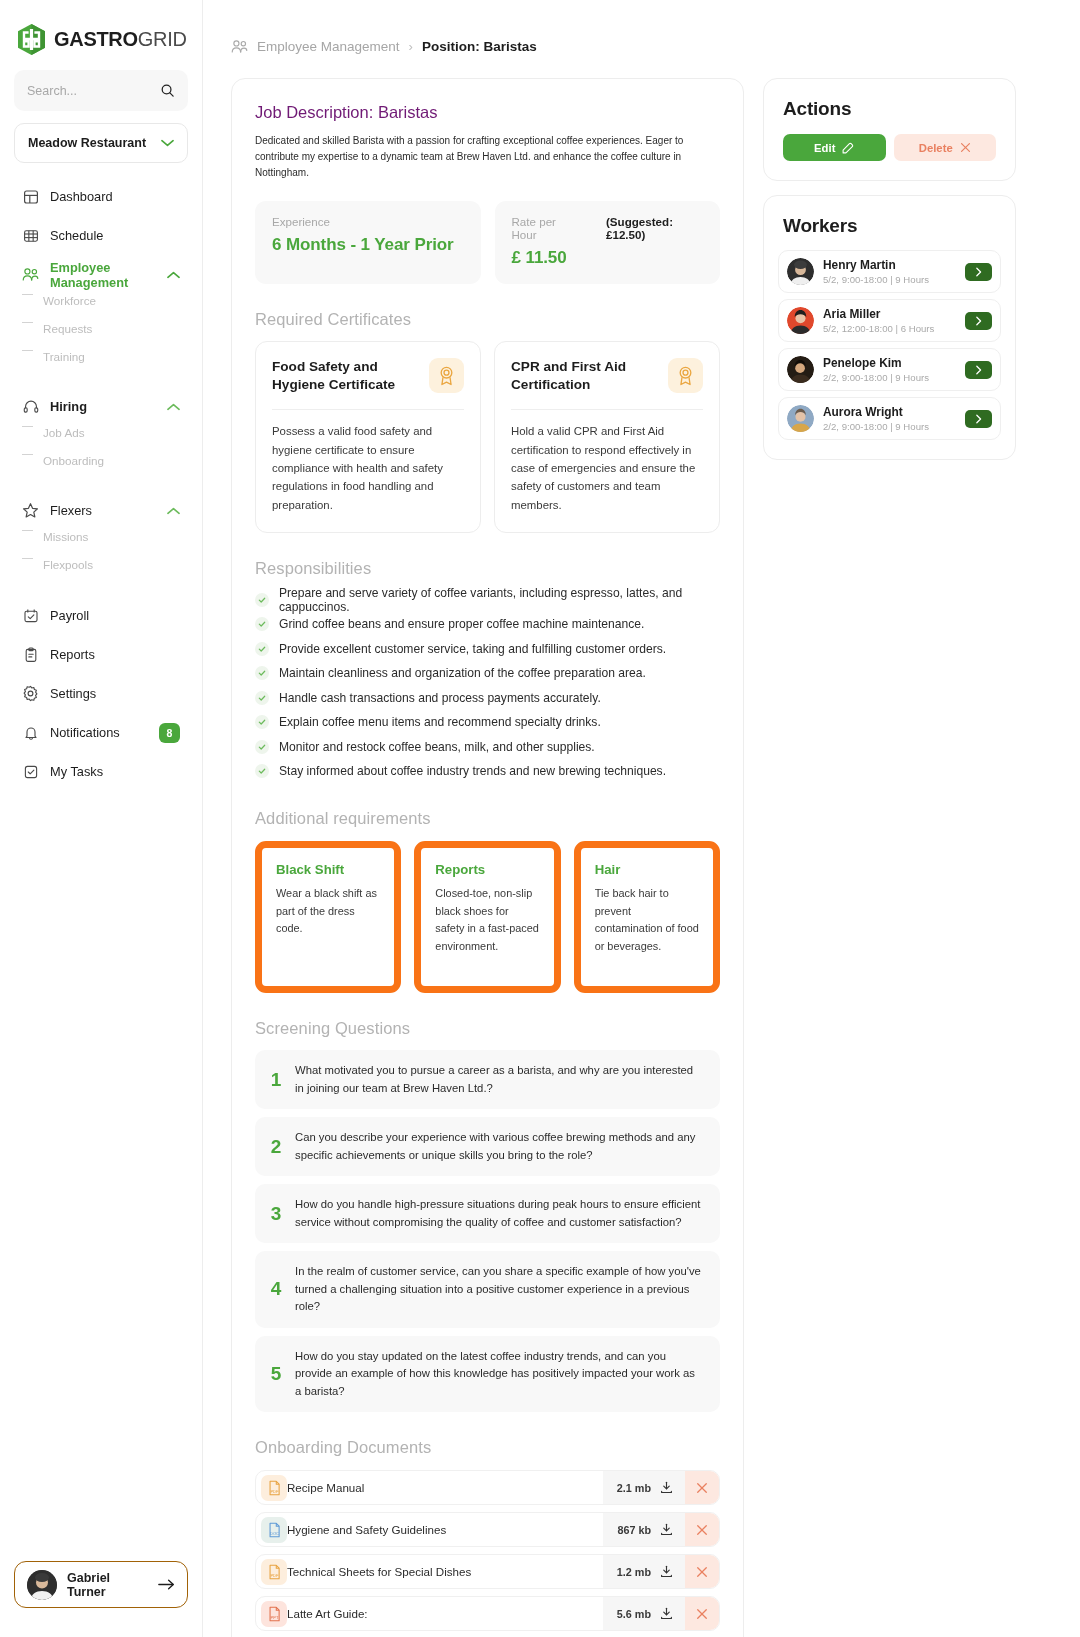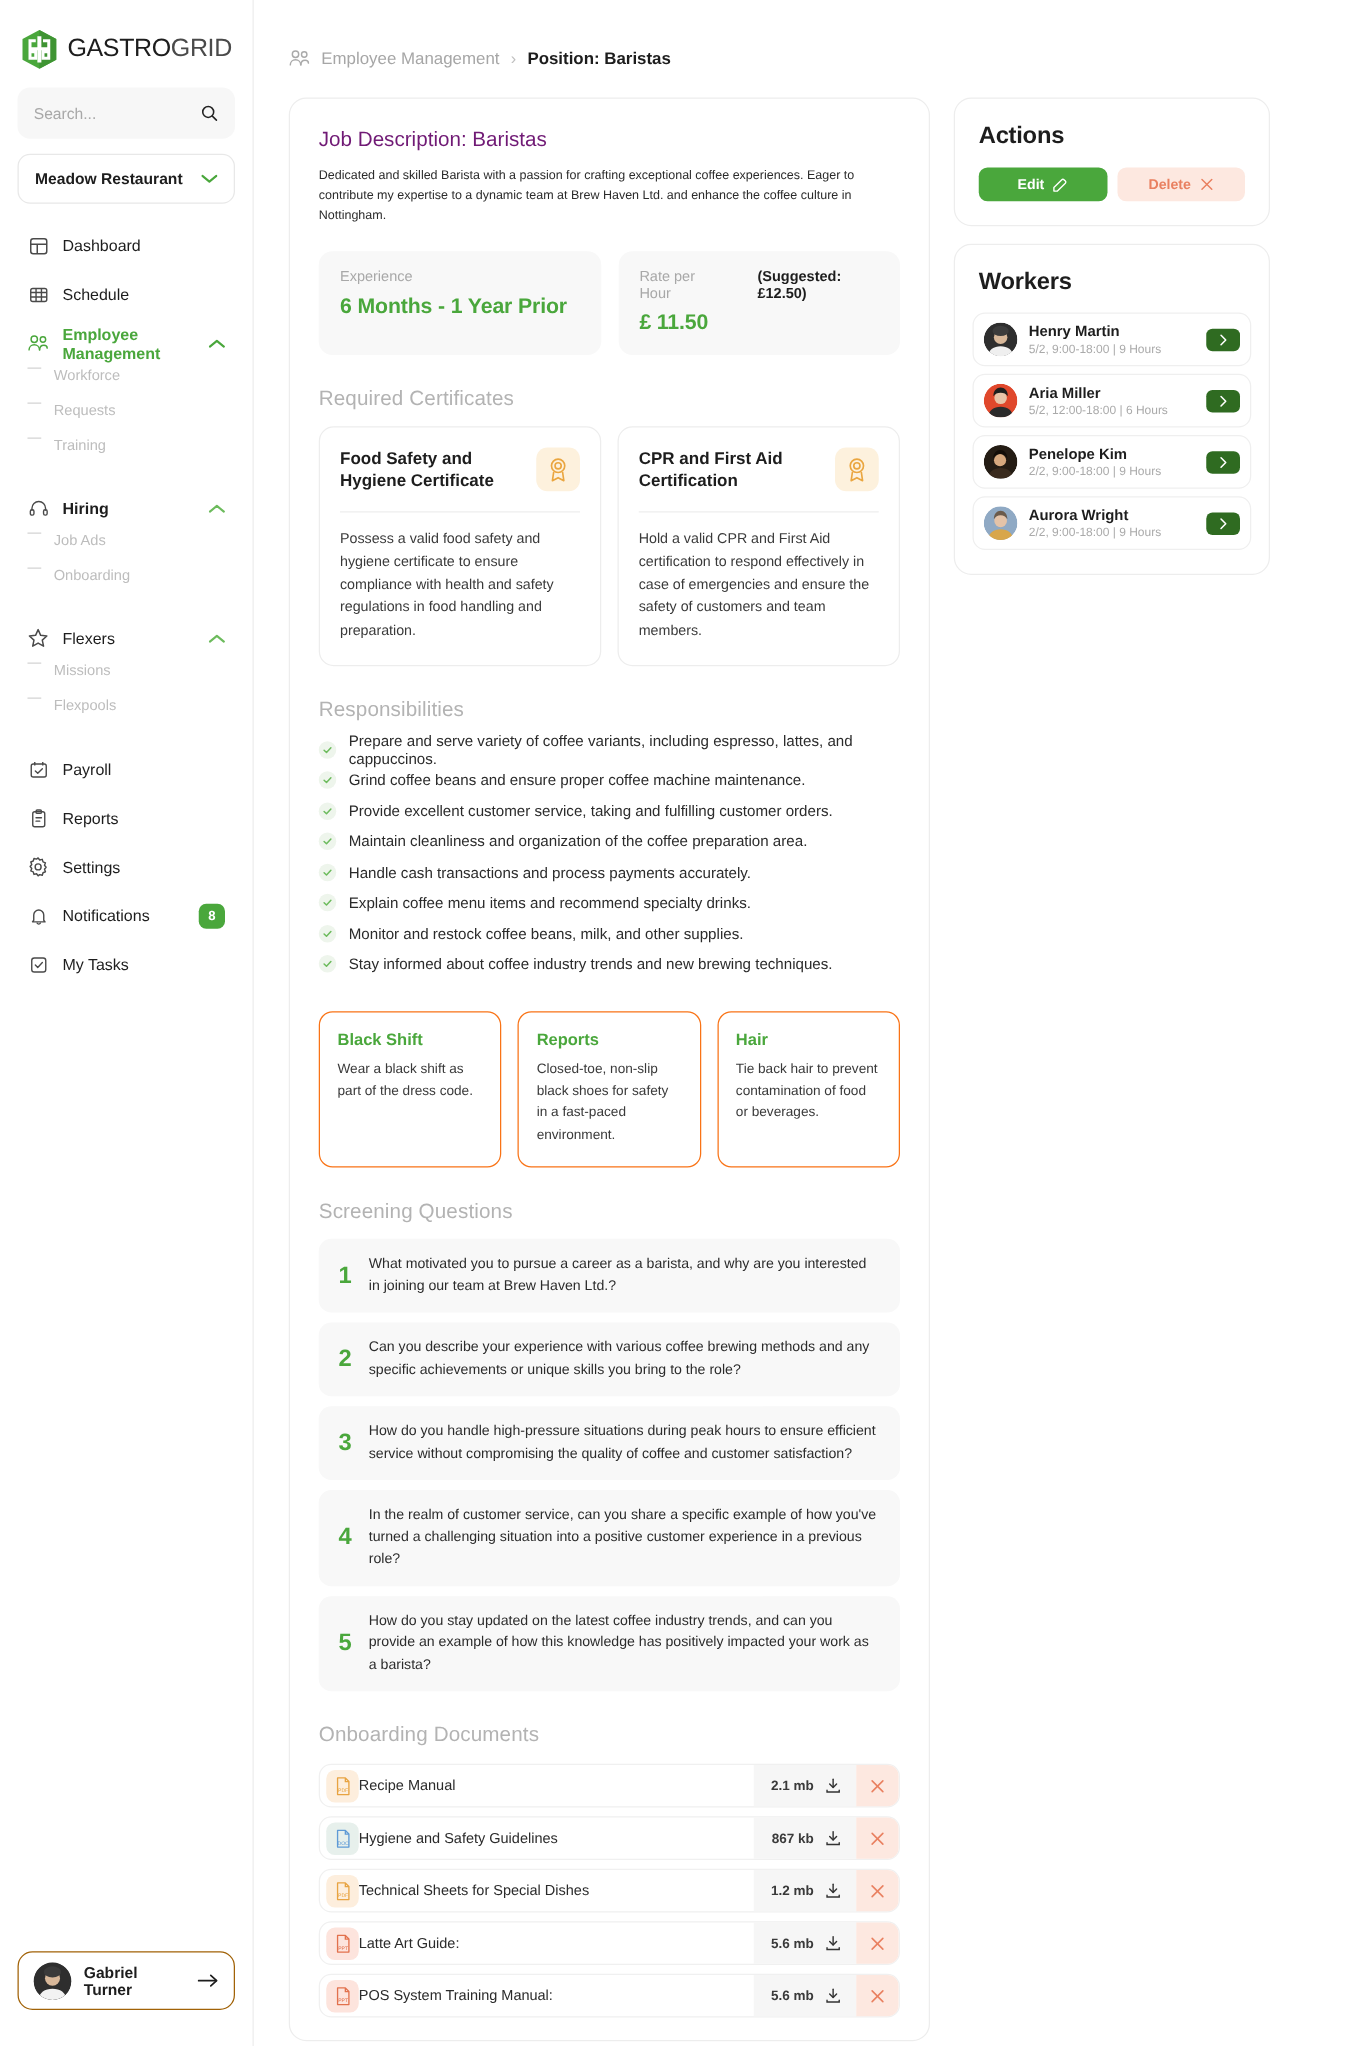--- a/index.html
+++ b/index.html
@@ -15,21 +15,21 @@
   .sidebar {
     width: 203px; height: 1637px; flex: 0 0 203px;
     background: #ffffff;
     border-right: 1px solid #ededed;
     position: relative;
     padding: 0 14px;
   }
   .logo-row { display: flex; align-items: center; gap: 7px; padding: 23px 2px 14px 2px; }
   .logo-mark { width: 31px; height: 33px; flex: 0 0 31px; }
   .logo-text { font-size: 20px; letter-spacing: -0.3px; font-weight: 700; color: #1d1d1d; }
-  .logo-text .g1 { color: #1d1d1d; font-weight: 400; }
+  .logo-text .g1 { color: #1d1d1d; font-weight: 700; }
   .logo-text .g2 { color: #4a4a4a; font-weight: 500; }
 
   .search-box {
     height: 41px; background: #f7f7f7; border-radius: 10px;
     display: flex; align-items: center; justify-content: space-between;
     padding: 0 13px; margin-bottom: 12px;
   }
   .search-box .ph { font-size: 12.5px; color: #a8a8a8; }
 
   .restaurant-select {
@@ -118,21 +118,21 @@
   .resp-list { margin-top: 9px; }
   .resp-item { display: flex; align-items: center; gap: 10px; height: 24.5px; }
   .resp-check {
     width: 14px; height: 14px; flex: 0 0 14px; border-radius: 50%;
     background: #eef5ec; display: flex; align-items: center; justify-content: center;
   }
   .resp-text { font-size: 12.1px; color: #2b2b2b; }
 
   .addreq-row { display: flex; gap: 13px; margin-top: 13px; }
   .addreq {
-    flex: 1; border: 1px solid #f97316; border-radius: 11px; padding: 14px 14px 16px 14px; min-width: 0;
+    flex: 1; border: 7px solid #f97316; border-radius: 11px; padding: 14px 14px 31px 14px; min-width: 0;
   }
   .addreq-title { font-size: 13.2px; font-weight: 700; color: #4aa73c; margin-bottom: 8px; }
   .addreq-desc { font-size: 10.9px; color: #3a3a3a; line-height: 1.6; }
 
   .q-list { margin-top: 12px; display: flex; flex-direction: column; gap: 8px; }
   .q-item {
     background: #f8f8f8; border-radius: 10px; padding: 12px 16px 12px 14px;
     display: flex; gap: 12px; align-items: center;
   }
   .q-num { font-size: 19px; font-weight: 700; color: #4aa73c; flex: 0 0 14px; text-align: center; }
@@ -530,20 +530,21 @@
                   <svg width="8" height="8" viewBox="0 0 10 10" fill="none" stroke="#6cbb5c" stroke-width="1.5">
                     <polyline points="1.6,5.2 4,7.5 8.4,2.8" stroke-linecap="round" stroke-linejoin="round"></polyline>
                   </svg>
                 </span>
               <span class="resp-text">Stay informed about coffee industry trends and new brewing techniques.</span>
             </div>
           </div>
         </div>
 
         <div class="sec-gap">
+          <div class="section-title">Additional requirements</div>
           <div class="addreq-row">
             <div class="addreq">
               <div class="addreq-title">Black Shift</div>
               <div class="addreq-desc">Wear a black shift as part of the dress code.</div>
             </div>
             <div class="addreq">
               <div class="addreq-title">Reports</div>
               <div class="addreq-desc">Closed-toe, non-slip black shoes for safety in a fast-paced environment.</div>
             </div>
             <div class="addreq">

